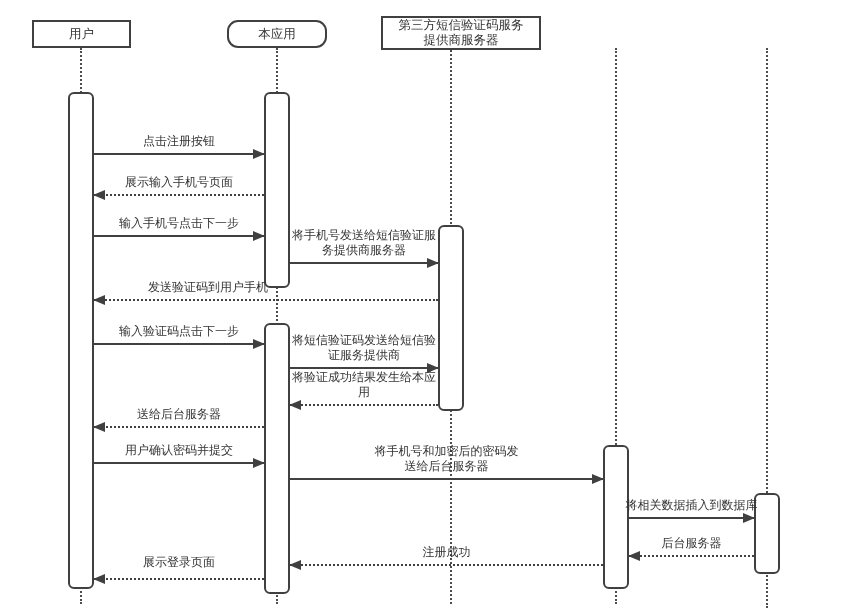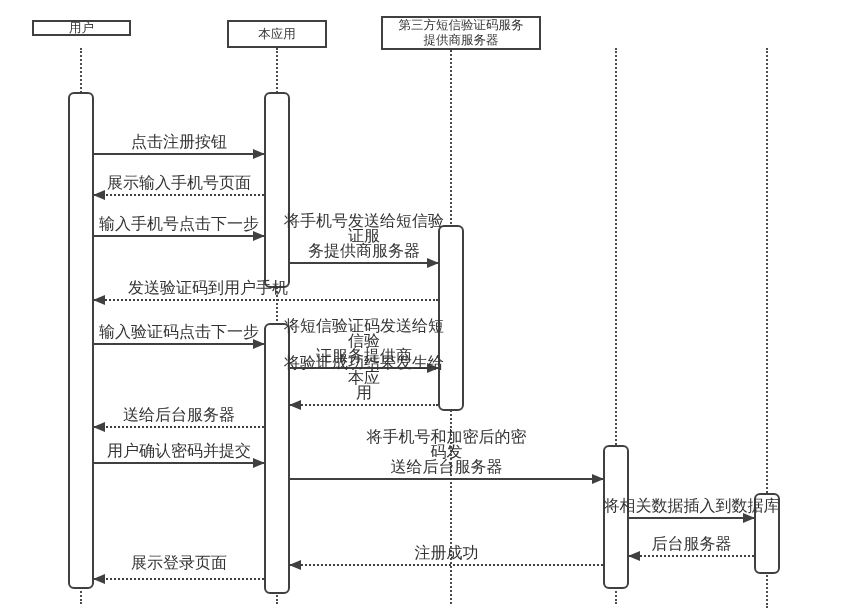--- a/index.html
+++ b/index.html
@@ -71,43 +71,43 @@
     width: 0; height: 0;
     border-right: 12px solid #404040;
     border-top: 5px solid transparent;
     border-bottom: 5px solid transparent;
   }
   .msg-label {
     position: absolute;
     bottom: 4px;
     left: 50%;
     transform: translateX(-50%);
-    font-size: 16px;
+    font-size: 12px;
     line-height: 15px;
     color: #333333;
     white-space: nowrap;
     text-align: center;
   }
   .msg-label.ml { white-space: pre-line; width: 172px; }
 </style>
 </head>
 <body>
 
 <div id="stage">
 
   <div class="lifeline" style="left:80px; top:48px; height:556px;"></div>
   <div class="lifeline" style="left:276px; top:48px; height:556px;"></div>
   <div class="lifeline" style="left:450px; top:50px; height:554px;"></div>
   <div class="lifeline" style="left:615px; top:48px; height:556px;"></div>
   <div class="lifeline" style="left:766px; top:48px; height:560px;"></div>
 
-  <div class="participant" style="left:32px; top:20px; width:99px; height:16px;">
+  <div class="participant" style="left:32px; top:20px; width:99px; height:28px;">
     <span class="pname">用户</span>
   </div>
-  <div class="participant" style="left:227px; top:20px; width:100px; height:28px;">
+  <div class="participant" style="left:227px; top:20px; width:100px; height:28px;border-radius:11px;">
     <span class="pname">本应用</span>
   </div>
   <div class="participant" style="left:381px; top:16px; width:160px; height:34px;">
     <span class="pname">第三方短信验证码服务
 提供商服务器</span>
   </div>
 
   <div class="activation" style="left:68px; top:92px; height:497px;"></div>
   <div class="activation" style="left:264px; top:92px; height:196px;"></div>
   <div class="activation" style="left:264px; top:323px; height:271px;"></div>

